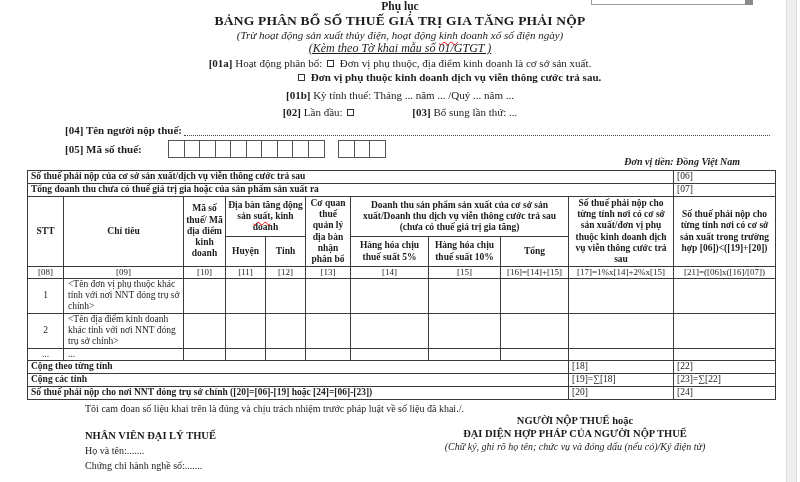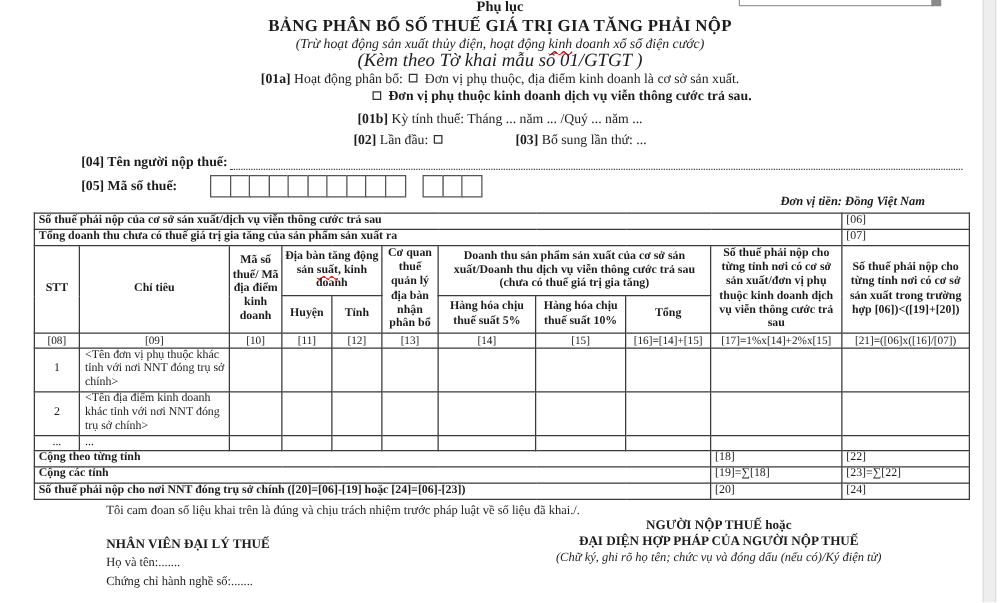--- a/index.html
+++ b/index.html
@@ -15,21 +15,21 @@
               background:#fff; border:1px solid #9a9a9a; }
   .win-nub  { position:absolute; left:745px; top:0px; width:8px; height:5px; background:#8a8a8a; }
   .scrollbar { position:absolute; right:3px; top:0; width:11px; height:482px;
                background:#eeeeee; border-left:1px solid #dedede; border-right:1px solid #dedede; }
 
   
   .line { position:absolute; left:0; width:800px; font-size:11px; }
   .t-appendix { top:0px; font-size:11.5px; }
   .t-title { top:13px; font-size:13.5px; letter-spacing:.2px; }
   .t-sub { top:29px; font-size:11px; }
-  .t-att { top:41px; font-size:15px; }
+  .t-att { top:41px; font-size:12px;text-decoration:underline; }
   .t-01a { top:57px; }
   .t-01a2 { top:71px; text-align:left; padding-left:296px;font-weight:bold; }
   .t-01b { top:89px; }
   .t-0203 { top:106px; }
   .gap55 { display:inline-block; width:55px; }
 
   .checkbox { display:inline-block; width:7px; height:7px; border:1px solid #333;
               vertical-align:baseline; margin:0 3px 0 2px; }
 
   .f04 { position:absolute; left:65px; top:124px; right:30px; display:flex; align-items:flex-end; font-size:11px; }
@@ -68,21 +68,21 @@
 </style>
 </head>
 <body>
 
 <div class="win-frag"></div>
 <div class="win-nub"></div>
 <div class="scrollbar"></div>
 
 <div class="line c b t-appendix">Phụ lục</div>
 <div class="line c b t-title">BẢNG PHÂN BỔ SỐ THUẾ GIÁ TRỊ GIA TĂNG PHẢI NỘP</div>
-<div class="line c i t-sub"><span>(Trừ hoạt động sản xuất thủy điện, hoạt động </span><span class="sp">kinh</span><span> doanh xổ số điện cước)</span></div>
+<div class="line c i t-sub"><span>(Trừ hoạt động sản xuất thủy điện, hoạt động </span><span class="sp">kinh</span><span> doanh xổ số điện ngày)</span></div>
 <div class="line c i t-att">(Kèm theo Tờ khai mẫu số 01/GTGT )</div>
 
 <div class="line c t-01a"><span class="b">[01a]</span> <span>Hoạt động phân bổ:</span> <span class="checkbox"></span> <span>Đơn vị phụ thuộc, địa điểm kinh doanh là cơ sở sản xuất.</span></div>
 <div class="line t-01a2"><span class="checkbox"></span> <span>Đơn vị phụ thuộc kinh doanh dịch vụ viễn thông cước trả sau.</span></div>
 
 <div class="line c t-01b"><span class="b">[01b]</span> <span>Kỳ tính thuế: Tháng ... năm ... /Quý ... năm ...</span></div>
 
 <div class="line c t-0203"><span class="b">[02]</span> <span>Lần đầu:</span> <span class="checkbox"></span><span class="gap55"></span><span class="b">[03]</span> <span>Bổ sung lần thứ: ...</span></div>
 
 <div class="f04">
@@ -126,21 +126,21 @@
         <col style="width:68px">
         <col style="width:105px">
         <col style="width:102px">
   </colgroup>
   <tbody>
         <tr class="r-top">
     <td colspan="10" class="lbl">Số thuế phải nộp của cơ sở sản xuất/dịch vụ viễn thông cước trả sau</td>
     <td class="code">[06]</td>
   </tr>
   <tr class="r-top">
-    <td colspan="10" class="lbl">Tổng doanh thu chưa có thuế giá trị gia tăng của sản phẩm sản xuất ra</td>
+    <td colspan="10" class="lbl">Tổng doanh thu chưa có thuế giá trị gia hoặc của sản phẩm sản xuất ra</td>
     <td class="code">[07]</td>
   </tr>
   <tr class="r-ha">
     <td rowspan="2" class="hd">STT</td>
     <td rowspan="2" class="hd">Chỉ tiêu</td>
     <td rowspan="2" class="hd">Mã số thuế/ Mã địa điểm kinh doanh</td>
     <td colspan="2" class="hd"><span>Địa bàn tăng động sản </span><span class="sp">suất</span><span>, kinh doanh</span></td>
     <td rowspan="2" class="hd">Cơ quan thuế quản lý địa bàn nhận phân bổ</td>
     <td colspan="3" class="hd">Doanh thu sản phẩm sản xuất của cơ sở sản xuất/Doanh thu dịch vụ viễn thông cước trả sau (chưa có thuế giá trị gia tăng)</td>
     <td rowspan="2" class="hd">Số thuế phải nộp cho từng tỉnh nơi có cơ sở sản xuất/đơn vị phụ thuộc kinh doanh dịch vụ viễn thông cước trả sau</td>

